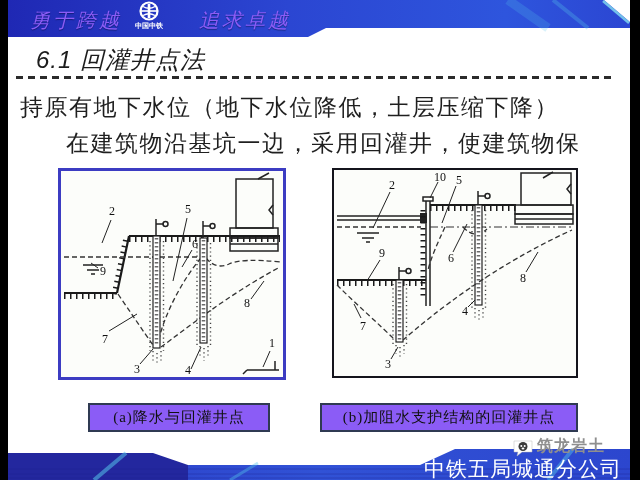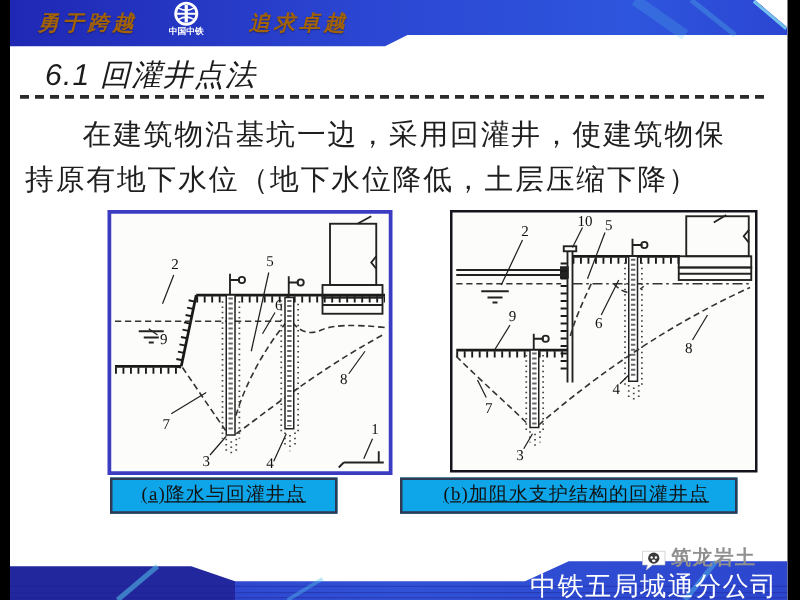--- a/index.html
+++ b/index.html
@@ -4,49 +4,49 @@
 <style>
   html,body{margin:0;padding:0;background:#000;}
   #stage{position:relative;width:640px;height:480px;background:#ffffff;overflow:hidden;
          font-family:"Liberation Sans",sans-serif;}
   .bar{position:absolute;top:0;height:480px;background:#000;}
   #bar-left{left:0;width:8px;}
   #bar-right{left:630px;width:10px;}
 
   
   #header-svg{position:absolute;left:8px;top:0;width:622px;height:38px;}
-  .hdr-text{position:absolute;color:#a16207;font-style:italic;font-weight:bold;
-            font-size:17px;letter-spacing:3px;top:7px;
+  .hdr-text{position:absolute;color:#8b5cf6;font-style:italic;font-weight:normal;
+            font-size:20px;letter-spacing:3px;top:7px;
             font-family:"Liberation Serif",serif;text-shadow:0 1px 1px rgba(0,0,30,.4);}
   #slogan-left{left:30px;}
   #slogan-right{left:199px;}
   #logo-wrap{position:absolute;left:126px;top:1px;width:46px;height:34px;text-align:center;}
   #logo-text{position:absolute;left:0;top:20px;width:46px;color:#fff;font-size:7px;
              font-weight:bold;letter-spacing:0px;line-height:9px;}
 
   
   #page-title{position:absolute;left:36px;top:44px;font-size:24px;color:#1c1c1c;
               letter-spacing:1px;font-family:"Liberation Sans",sans-serif;font-style:italic;}
   #dash-rule{position:absolute;left:16px;top:76px;width:598px;height:3px;
              background:repeating-linear-gradient(90deg,#2b2b2b 0 7px,transparent 7px 12px);}
   #body-text{position:absolute;left:20px;top:90px;width:604px;color:#1f1f1f;
              font-size:23px;letter-spacing:1.5px;line-height:36px;
              font-family:"Liberation Serif",serif;}
   #body-line1{text-indent:2em;}
 
   
-  .figure{position:absolute;top:168px;background:#fcfdfa;margin-left:28px;}
+  .figure{position:absolute;top:168px;background:#fcfdfa;}
   #figure-a{left:58px;width:222px;height:206px;border:3px solid #3c3cc2;}
   #figure-b{left:332px;width:242px;height:206px;border:2px solid #14141c;}
   .figure svg{display:block;width:100%;height:100%;}
-  .caption{position:absolute;top:382px;height:25px;line-height:25px;text-align:center;
-           background:#0ea5e9;border:2px solid #2f3a52;color:#111;font-size:15px;
-           font-family:"Liberation Serif",serif;letter-spacing:1px;text-decoration:underline;}
+  .caption{position:absolute;top:403px;height:25px;line-height:25px;text-align:center;
+           background:#8b5cf6;border:2px solid #2f3a52;color:#111;font-size:15px;
+           font-family:"Liberation Serif",serif;letter-spacing:1px;}
   #caption-a{left:88px;width:178px;}
-  #caption-b{left:320px;width:254px;padding-left:12px;}
+  #caption-b{left:320px;width:254px;}
 
   
   .ln{stroke:#222;stroke-width:1.5;fill:none;}
   .thick{stroke:#1a1a1a;stroke-width:2.2;fill:none;}
   .hatch{stroke:#1a1a1a;stroke-width:5;fill:none;stroke-dasharray:1.5 4.5;}
   .dash{stroke:#333;stroke-width:1.3;fill:none;stroke-dasharray:5 3;}
   .dashdot{stroke:#333;stroke-width:1.2;fill:none;stroke-dasharray:8 3 2 3;}
   .well{stroke:#222;stroke-width:1.2;fill:#fff;}
   .wellcore{stroke:#444;stroke-width:3.5;fill:none;stroke-dasharray:1.5 2.5;opacity:.8;}
   .dots{stroke:#444;stroke-width:1.4;fill:none;stroke-dasharray:1.2 3;}
@@ -91,22 +91,22 @@
       <path d="M23,3 V17" stroke="#fff" stroke-width="2.6"></path>
       <path d="M17,5.5 Q23,9 29,5.5 M17,14.5 Q23,11 29,14.5" stroke="#fff" stroke-width="1.3" fill="none"></path>
     </svg>
     <div id="logo-text">中国中铁</div>
   </div>
   <div class="hdr-text" id="slogan-right">追求卓越</div>
 
   <div id="page-title">6.1 回灌井点法</div>
   <div id="dash-rule"></div>
   <div id="body-text">
+    <div id="body-line2">持原有地下水位（地下水位降低，土层压缩下降）</div>
     <div id="body-line1">在建筑物沿基坑一边，采用回灌井，使建筑物保</div>
-    <div id="body-line2">持原有地下水位（地下水位降低，土层压缩下降）</div>
   </div>
 
   <div class="figure" id="figure-a">
     <svg viewBox="0 0 222 206">
 
       <path class="thick" d="M68,65 H219"></path>
         <path class="hatch" d="M68,68.5 H219"></path>
       <path class="thick" d="M68,65 L56,122"></path>
         <path class="hatch" d="M64.5,69 L53,124"></path>
       <path class="thick" d="M3,122 H56"></path>

